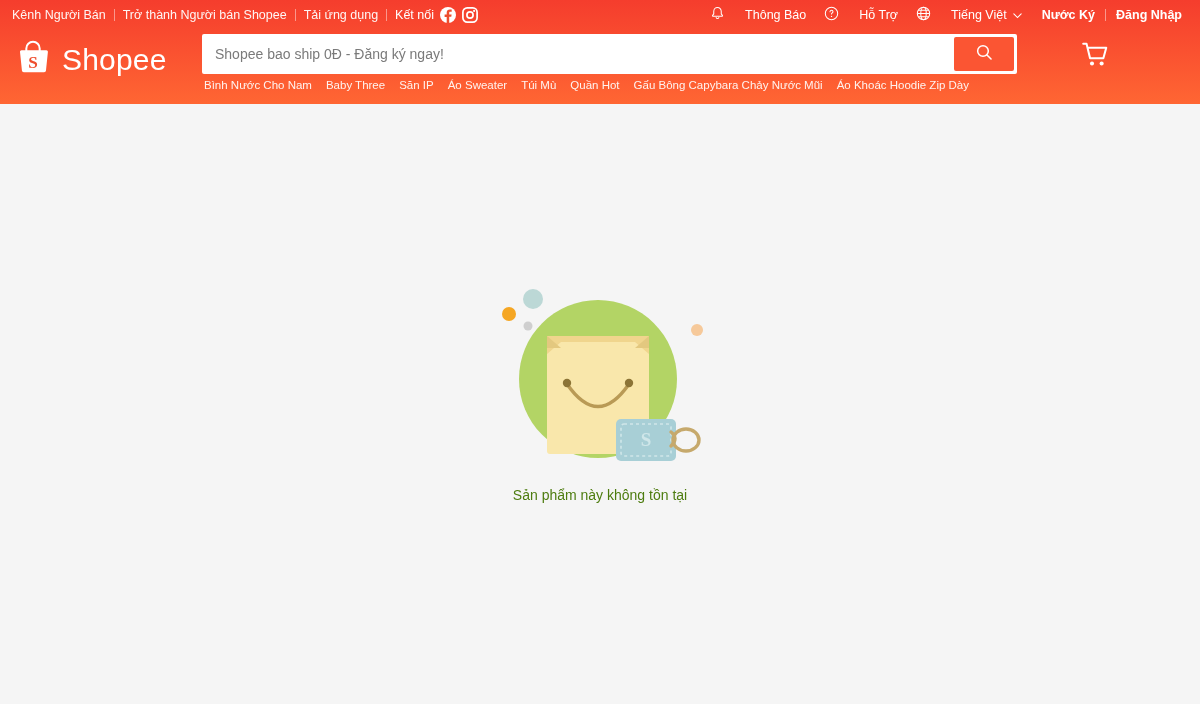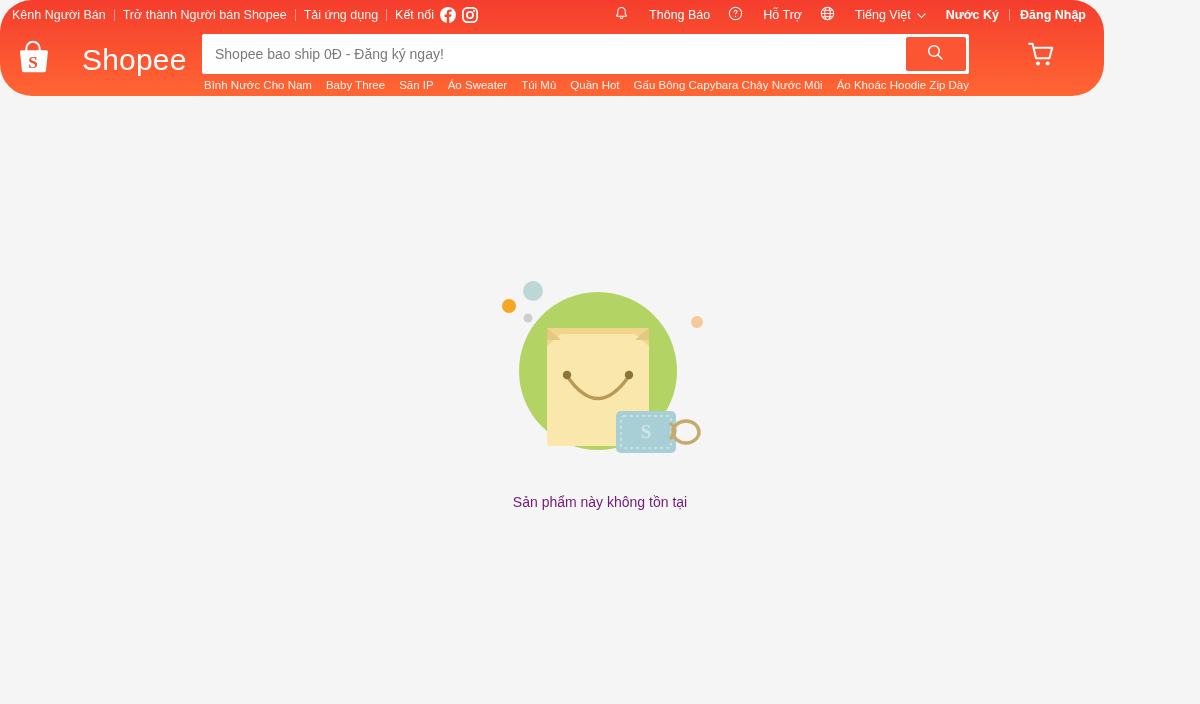--- a/index.html
+++ b/index.html
@@ -5,26 +5,25 @@
   * { box-sizing: border-box; margin: 0; padding: 0; }
   html, body {
     width: 1200px; height: 704px;
     background: #f5f5f5;
     font-family: "Liberation Sans", sans-serif;
     overflow: hidden;
   }
 
   
   .header {
-    width: 1104px;
+    width: 1200px;
     background: linear-gradient(-180deg, #f53d2d, #f63);
     color: #fff;
     position: relative;
-    padding-bottom: 2px;
-    border-radius: 32px;
+    padding-bottom: 10px;
   }
 
   
   .topbar {
     height: 30px;
     display: flex;
     align-items: center;
     justify-content: space-between;
     font-size: 12.5px;
     padding: 0 8px 0 4px;
@@ -68,21 +67,20 @@
     width: 180px; min-width: 180px;
     text-decoration: none; color: #fff;
     margin-left: 2px; margin-top: -4px;
   }
   .logo-mark { margin-right: 8px; display: block; }
   .logo-text {
     font-size: 30px;
     letter-spacing: .2px;
     font-weight: 400;
     line-height: 30px;
-    margin-left: 20px;
   }
 
   .search-wrap { flex: 1; margin-left: 10px; margin-right: 18px; max-width: 815px; }
   .search-box {
     background: #fff;
     border-radius: 2px;
     padding: 3px;
     display: flex;
     align-items: center;
     height: 40px;
@@ -134,23 +132,23 @@
     flex-direction: column;
     align-items: center;
   }
   .empty-state {
     margin-top: 170px;
     display: flex;
     flex-direction: column;
     align-items: center;
   }
   .empty-caption {
-    margin-top: 24px;
+    margin-top: 9px;
     font-size: 14px;
-    color: #701a75;
+    color: #4d7c0f;
     text-align: center;
   }
 </style>
 </head>
 <body>
 
 <div class="header">
 
   <div class="topbar">
 

